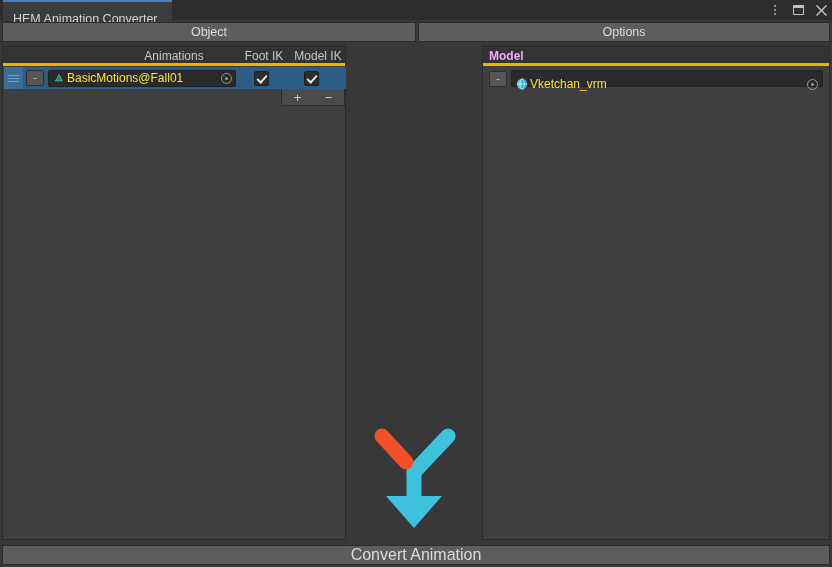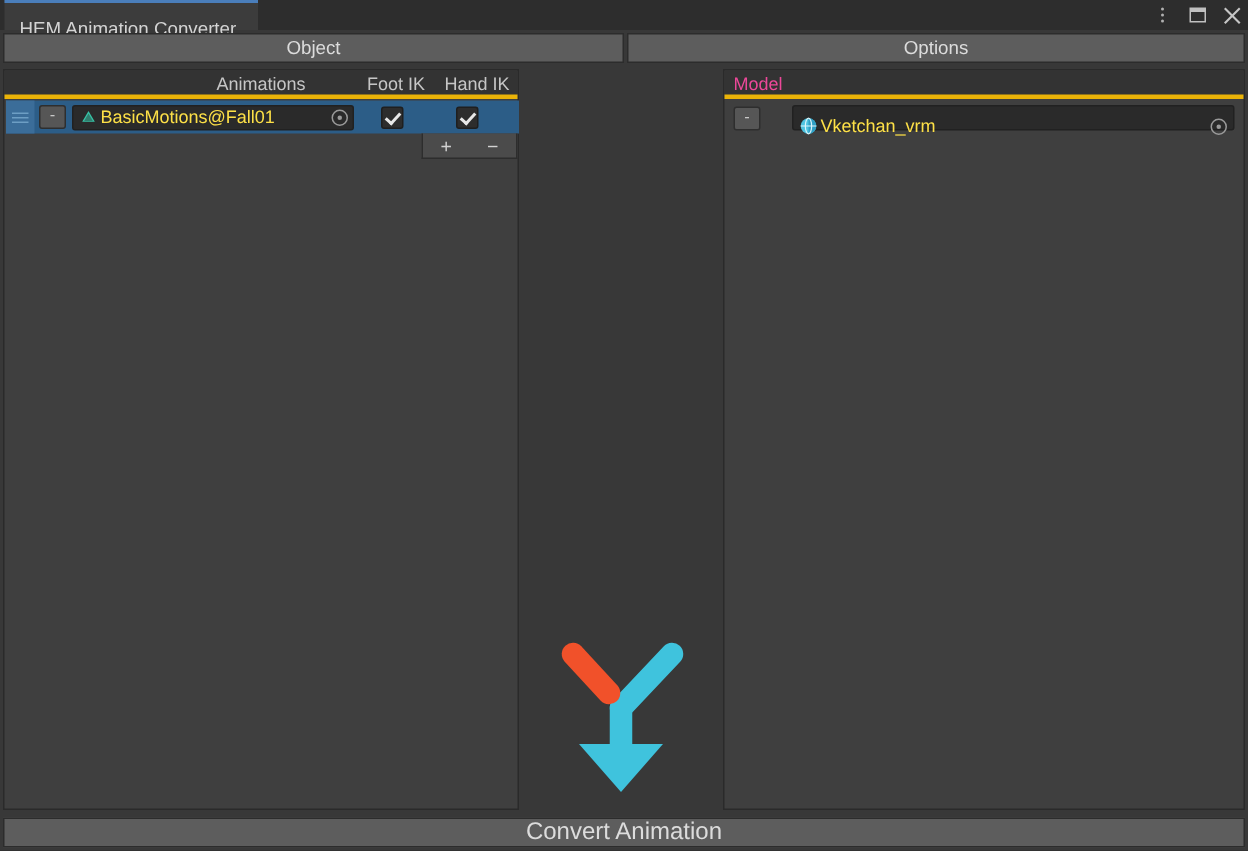--- a/index.html
+++ b/index.html
@@ -128,22 +128,23 @@
     line-height: 18px;
     text-align: center;
     color: #c6c6c6;
     font-size: 12px;
   }
   .head-left {
     position: absolute;
     left: 6px; top: 0;
     height: 18px;
     line-height: 18px;
-    color: #ec4899;
+    color: #f0abfc;
     font-size: 12px;
+    font-weight: bold;
   }
   .head-cols {
     position: absolute;
     right: 2px; top: 0;
     height: 18px;
     line-height: 18px;
     display: flex;
     gap: 4px;
     font-size: 12px;
     color: #c6c6c6;
@@ -286,21 +287,21 @@
 
   
   .model-row {
     position: absolute;
     left: 6px; top: 22px;
     width: 334px; height: 19px;
     display: flex;
     align-items: center;
   }
   .model-field {
-    margin-left: 21px;
+    margin-left: 4px;
     flex: 1;
     height: 17px;
     background: #2a2a2a;
     border: 1px solid #212121;
     border-radius: 2px;
     box-sizing: border-box;
     display: flex;
     align-items: center;
     padding: 11px 3px 0 3px;
   }
@@ -363,21 +364,21 @@
     <div class="bigtab" id="tab-object">
       <span>Object</span>
     </div>
   </div>
 
   <div class="panel" id="left-panel">
     <div class="panel-head">
       <div class="head-center">Animations</div>
       <div class="head-cols">
         <span>Foot IK</span>
-        <span>Hand IK</span>
+        <span>Model IK</span>
       </div>
     </div>
 
     <div class="list-row">
       <div class="drag-handle">
         <i></i>
           <i></i>
           <i></i>
       </div>
       <div class="mini-btn">-</div>

